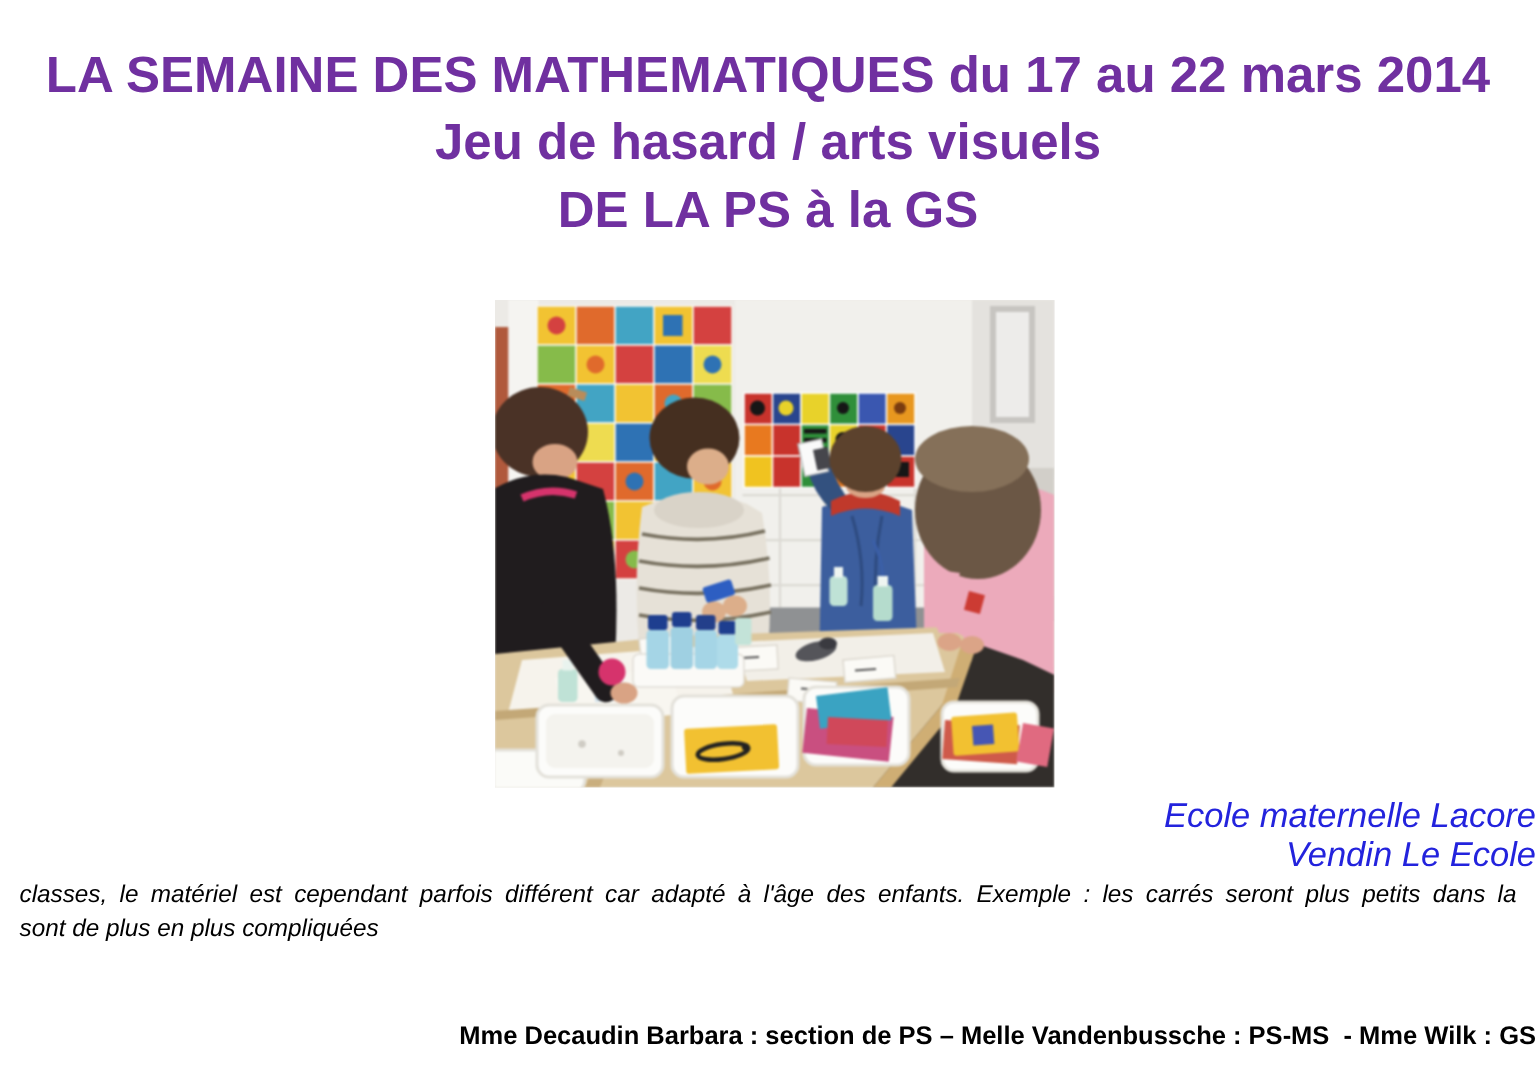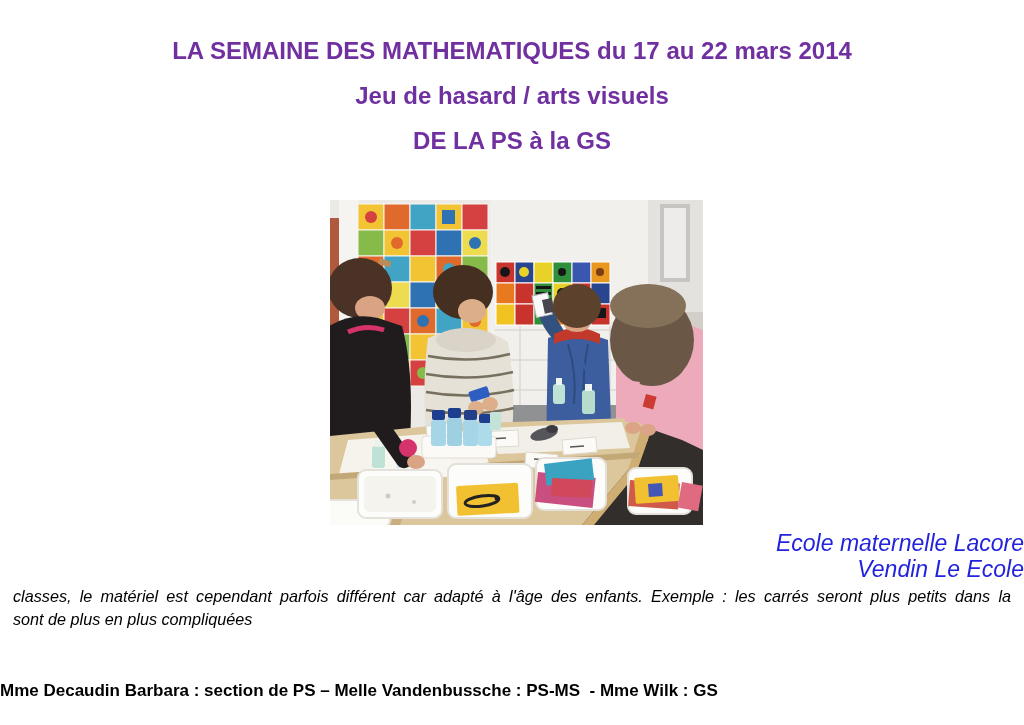--- a/index.html
+++ b/index.html
@@ -10,21 +10,21 @@
     background: #ffffff;
     overflow: hidden;
     font-family: "Liberation Sans", sans-serif;
   }
   .titles {
     position: absolute;
     top: 28px; left: 0; right: 0;
     text-align: center;
     color: #7030a0;
     font-weight: bold;
-    font-size: 24px;
+    font-size: 34px;
     line-height: 45px;
   }
   .photo {
     position: absolute;
     top: 200px; left: 330px;
     width: 373px; height: 325px;
     margin: 0;
     overflow: hidden;
     background: #eceae6;
   }
@@ -44,21 +44,21 @@
     width: 998px;
     font-style: italic;
     font-size: 16.2px;
     line-height: 23px;
     color: #000000;
   }
   .pline.just { text-align: justify; text-align-last: justify; }
   .footer-credits {
     position: absolute;
     top: 681px; left: 0; right: 0;
-    text-align: left;
+    text-align: right;
     font-weight: bold;
     font-size: 17px;
     color: #000000;
     white-space: pre-wrap;
   }
 </style>
 </head>
 <body>
 
 <div class="page">

